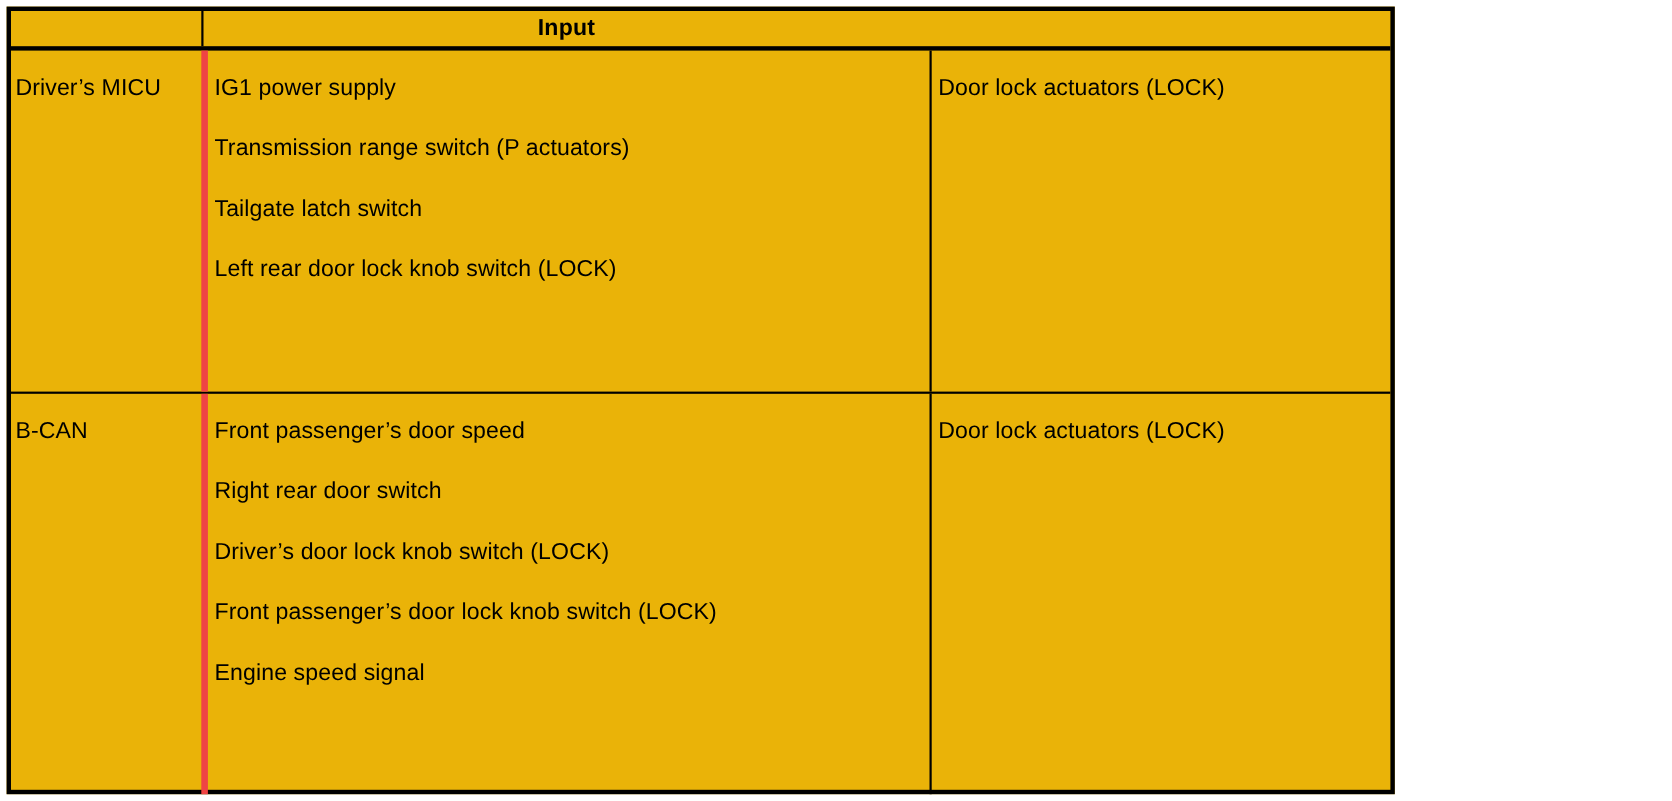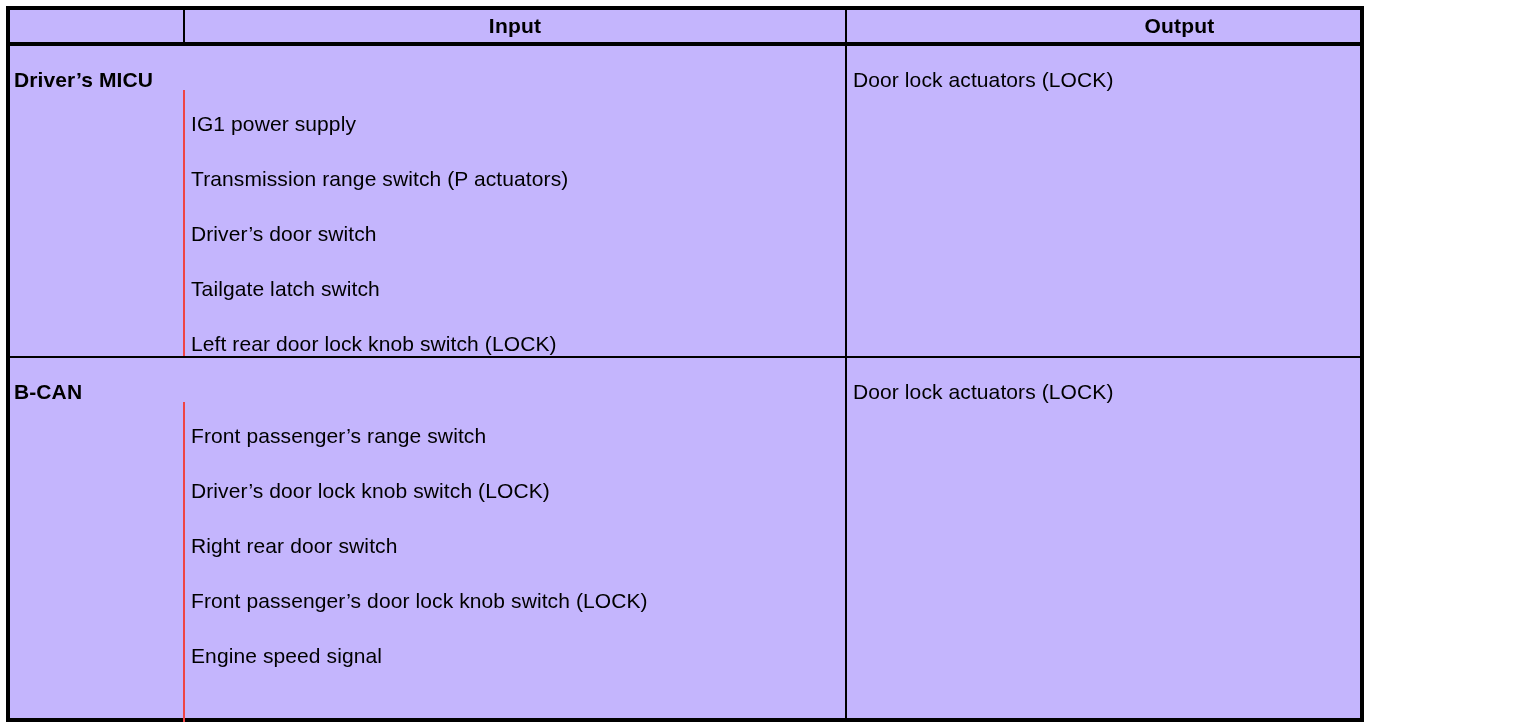--- a/index.html
+++ b/index.html
@@ -21,26 +21,26 @@
     width: 1520px;
     height: 728px;
     background: #ffffff;
   }
 
   
   .io-table {
     position: absolute;
     left: 6px;
     top: 6px;
-    width: 1358px;          
+    width: 1262px;          
     height: 716px;          
     box-sizing: border-box;
     border: 4px solid #000000;
     border-collapse: collapse;
-    background: #c4b5fd;
+    background: #eab308;
   }
 
   
   .thead {
     position: absolute;
     left: 0;
     top: 0;
     right: 0;
     height: 36px;
     border-bottom: 4px solid #000000;
@@ -81,29 +81,28 @@
   .trow-2 { top: 312px; height: 364px; padding-left: 13px; }
 
   .cell {
     position: absolute;
     top: 0;
     bottom: 0;
     box-sizing: border-box;
     padding-top: 6px;
   }
   .cell-system { left: 0px;   width: 173px; padding-left: 4px; }
-  .cell-input  { left: 173px; width: 662px; border-left: 2px solid #ef4444; padding-left: 6px; margin-top: 44px; }
+  .cell-input  { left: 173px; width: 662px; border-left: 6px solid #ef4444; padding-left: 6px; }
   .cell-output { left: 835px; width: 667px; border-left: 2px solid #000000; padding-left: 6px; }
 
   .cell-text {
     font-size: 21px;
     line-height: 55px;
     white-space: nowrap;
     letter-spacing: 0.1px;
-    font-weight: bold;
   }
 
   .item-list {
     list-style: none;
     margin: 0;
     padding: 0;
   }
   .item {
     font-size: 21px;
     line-height: 55px;
@@ -115,36 +114,34 @@
 </head>
 <body>
 
 <div class="page">
 
   <div class="io-table">
 
     <div class="thead">
       <div class="th th-corner"></div>
       <div class="th th-input">Input</div>
-      <div class="th th-output">Output</div>
     </div>
 
     <div class="tbody">
 
       <div class="trow trow-1">
 
         <div class="cell cell-system">
           <div class="cell-text">Driver’s MICU</div>
         </div>
 
         <div class="cell cell-input">
           <ul class="item-list">
             <li class="item">IG1 power supply</li>
             <li class="item">Transmission range switch (P actuators)</li>
-            <li class="item">Driver’s door switch</li>
             <li class="item">Tailgate latch switch</li>
             <li class="item">Left rear door lock knob switch (LOCK)</li>
           </ul>
         </div>
 
         <div class="cell cell-output">
           <ul class="item-list">
             <li class="item">Door lock actuators (LOCK)</li>
           </ul>
         </div>
@@ -152,23 +149,23 @@
       </div>
 
       <div class="trow trow-2">
 
         <div class="cell cell-system">
           <div class="cell-text">B-CAN</div>
         </div>
 
         <div class="cell cell-input">
           <ul class="item-list">
-            <li class="item">Front passenger’s range switch</li>
+            <li class="item">Front passenger’s door speed</li>
+            <li class="item">Right rear door switch</li>
             <li class="item">Driver’s door lock knob switch (LOCK)</li>
-            <li class="item">Right rear door switch</li>
             <li class="item">Front passenger’s door lock knob switch (LOCK)</li>
             <li class="item">Engine speed signal</li>
           </ul>
         </div>
 
         <div class="cell cell-output">
           <ul class="item-list">
             <li class="item">Door lock actuators (LOCK)</li>
           </ul>
         </div>

